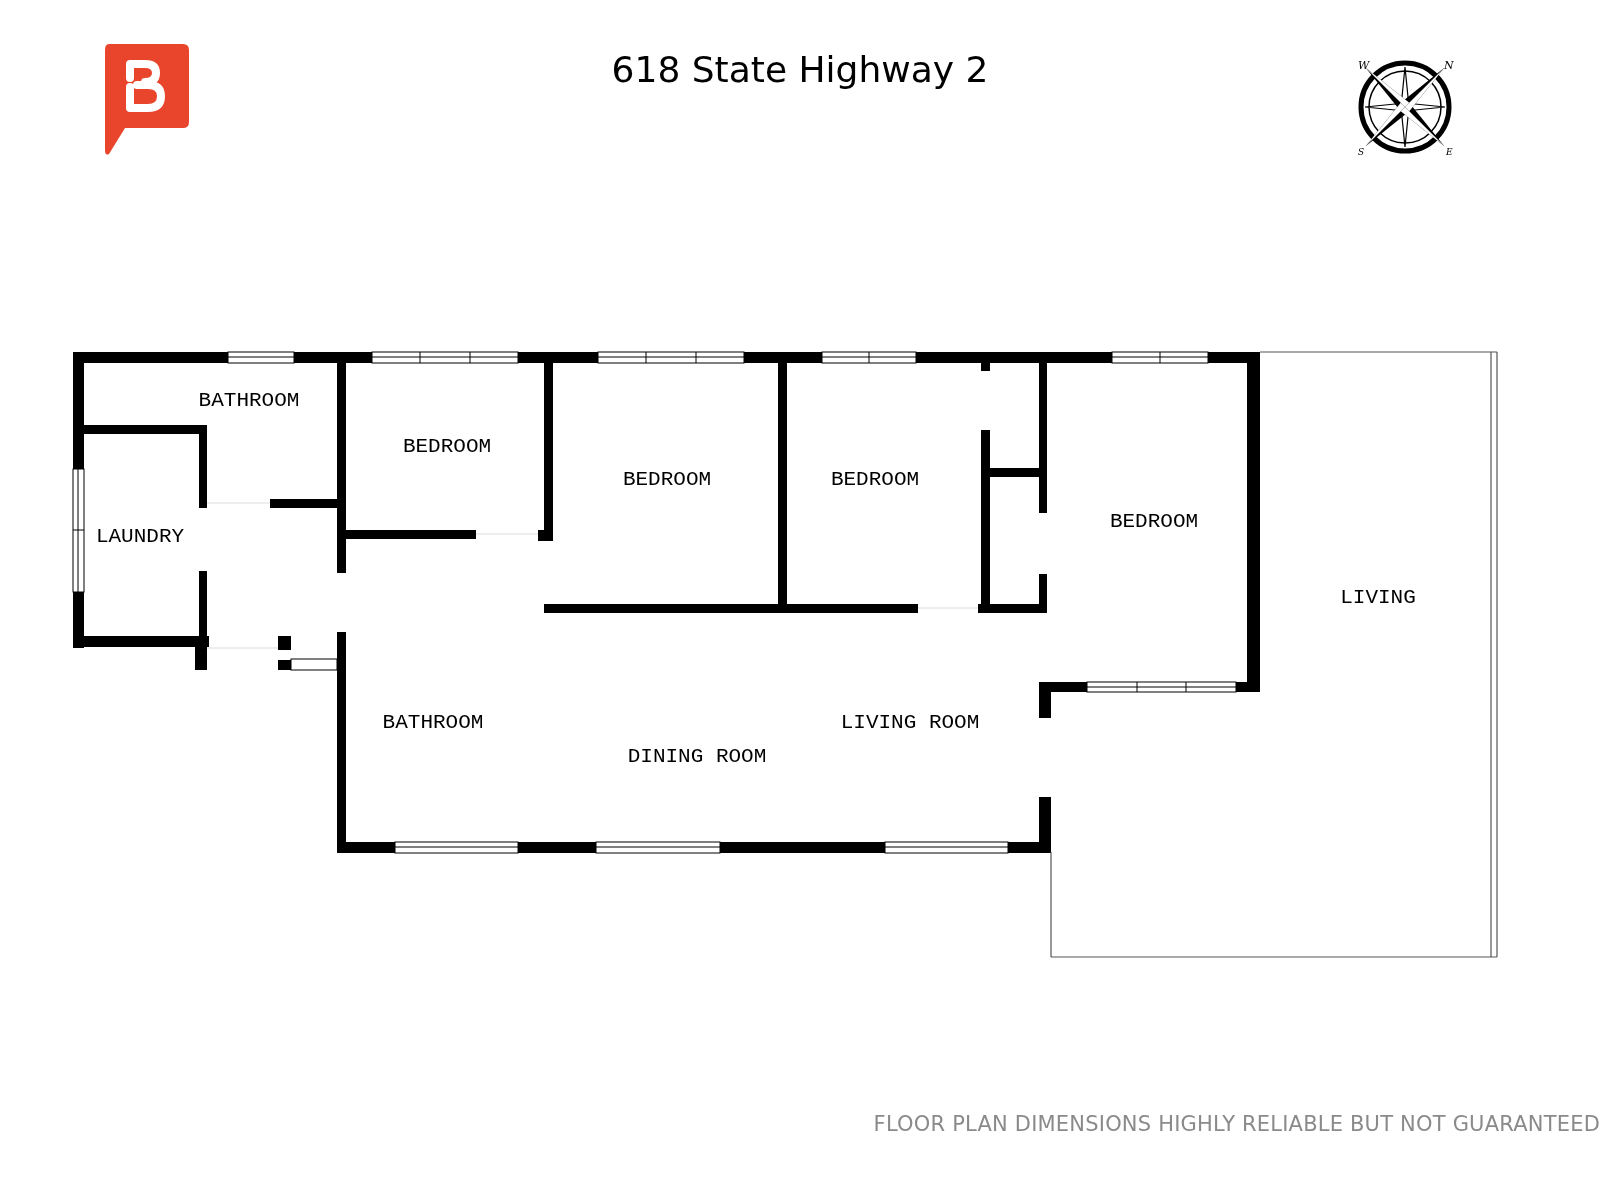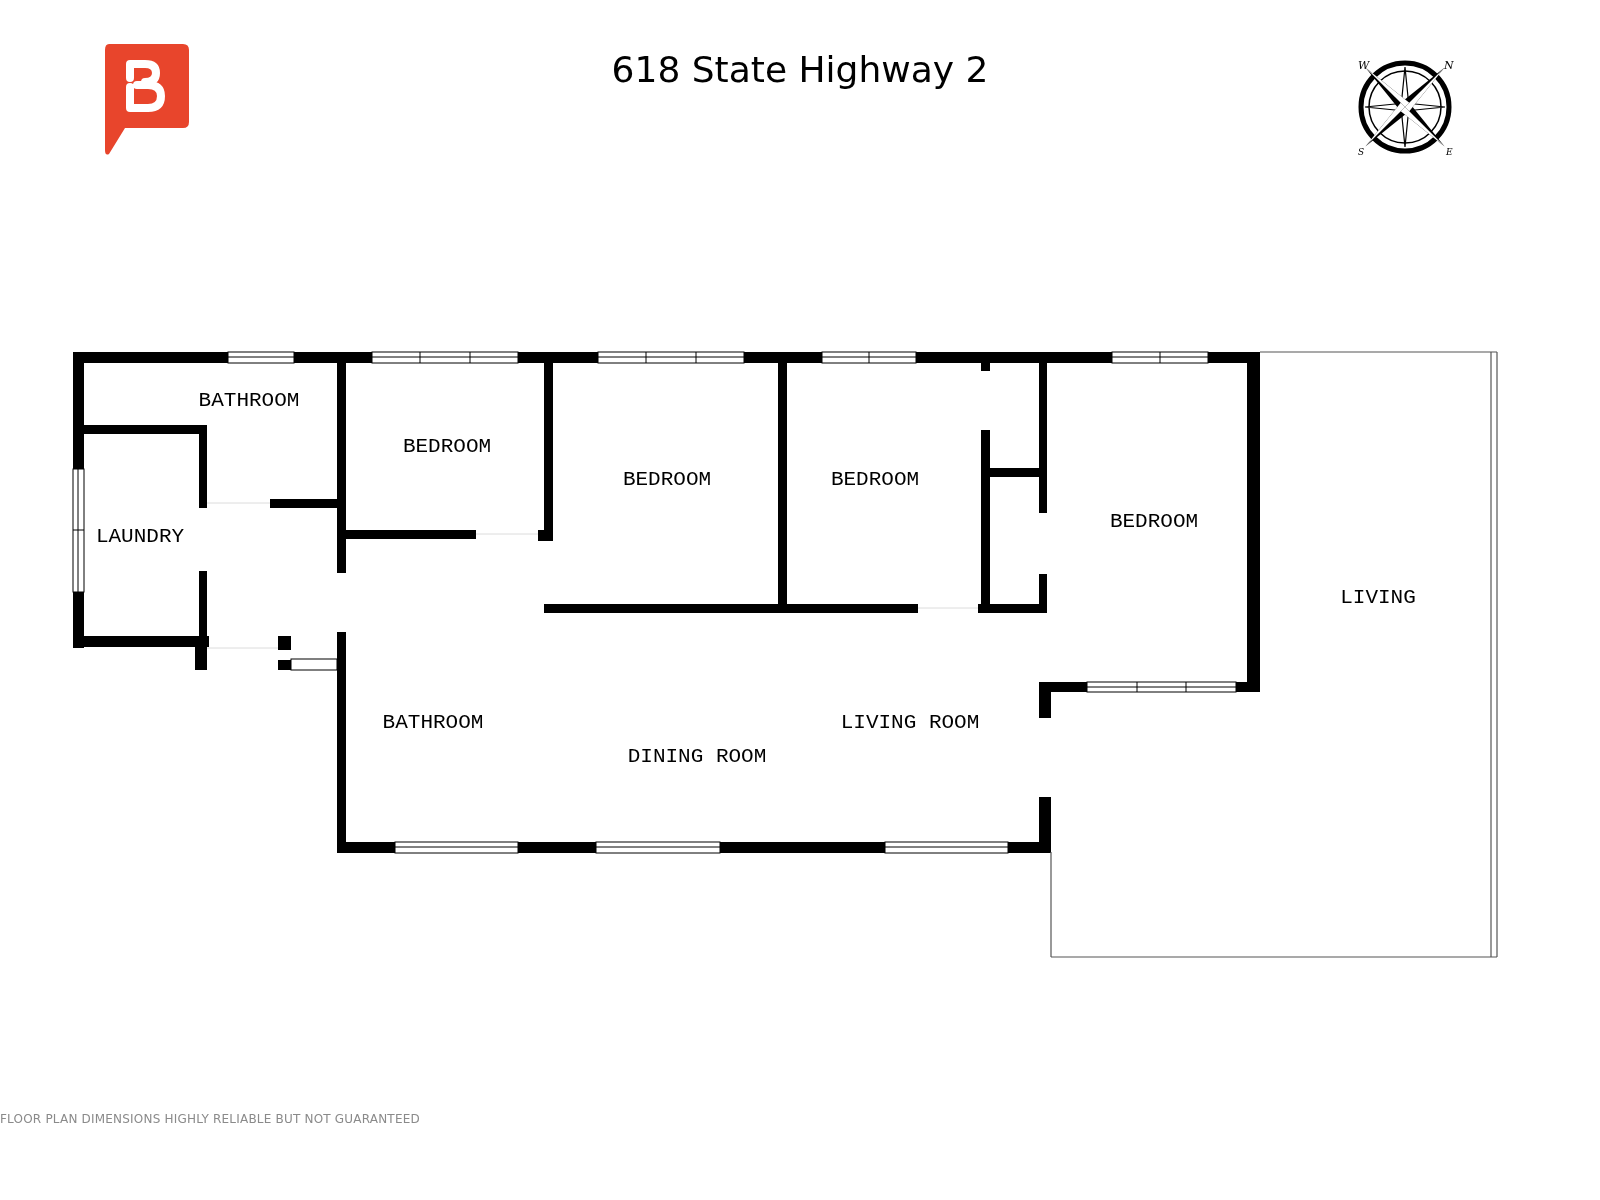--- a/index.html
+++ b/index.html
@@ -2,21 +2,21 @@
 <html><head>
 <meta charset="utf-8">
 <style>
   html, body { margin: 0; padding: 0; background: #ffffff; }
   body { width: 1600px; height: 1200px; position: relative; overflow: hidden; font-family: "DejaVu Sans", sans-serif; }
   .logo { position: absolute; left: 103px; top: 44px; width: 86px; height: 112px; }
   .title { position: absolute; left: 500px; width: 600px; top: 46px; text-align: center; color: #000; font-family: "DejaVu Sans", sans-serif; font-size: 36px; line-height: 47px; }
   .compass { position: absolute; left: 1350px; top: 55px; width: 110px; height: 105px; }
   .plan { position: absolute; left: 0; top: 0; width: 1600px; height: 1200px; }
   .room-label { position: absolute; font-family: Liberation Mono, monospace; font-size: 21px; color: #000; white-space: nowrap; transform: translate(-50%, -50%); }
-  .disclaimer { position: absolute; left: 0; width: 1600px; top: 1112px; text-align: left; font-family: "DejaVu Sans", sans-serif; font-size: 12px; color: #8a8a8a; letter-spacing: 0.2px; }
+  .disclaimer { position: absolute; left: 0; width: 1600px; top: 1112px; text-align: right; font-family: "DejaVu Sans", sans-serif; font-size: 21px; color: #8a8a8a; letter-spacing: 0.2px; }
 </style>
 </head>
 <body>
 
 <div class="logo">
   <svg width="86" height="112" viewBox="0 0 86 112">
     <path d="M6,0 H80 Q86,0 86,6 V78 Q86,84 80,84 H22 L6,110 Q2,112 2,106 V6 Q2,0 6,0 Z" fill="#e8452c"></path>
     <path d="M27,20 V34 M27,43 V64 H45 Q58,64 58,52 Q58,41 45,41 H34 M27,20 H42 Q53,20 53,29 Q53,38 42,38" stroke="#ffffff" stroke-width="8" fill="none" stroke-linecap="round" stroke-linejoin="round"></path>
   </svg>
 </div>

